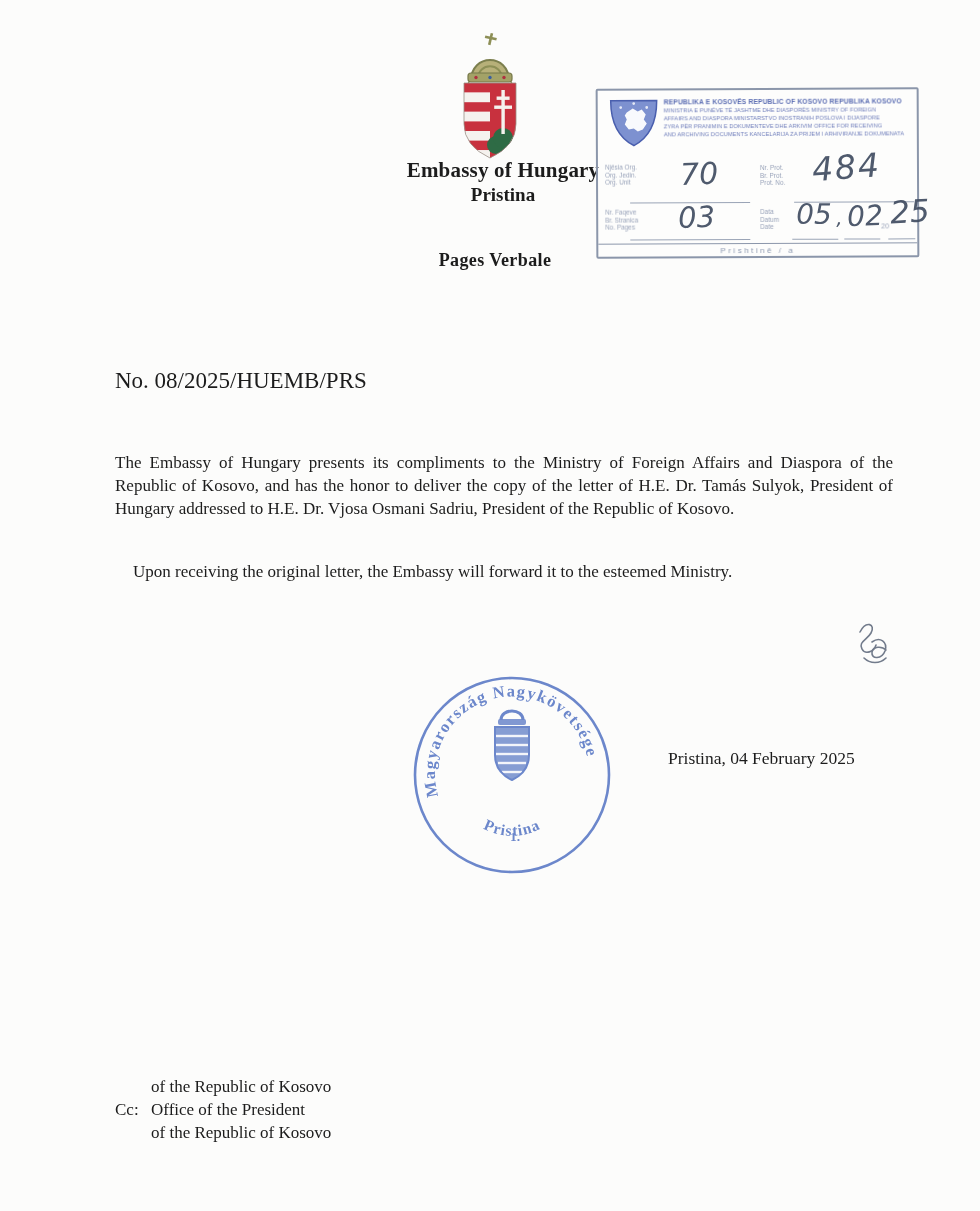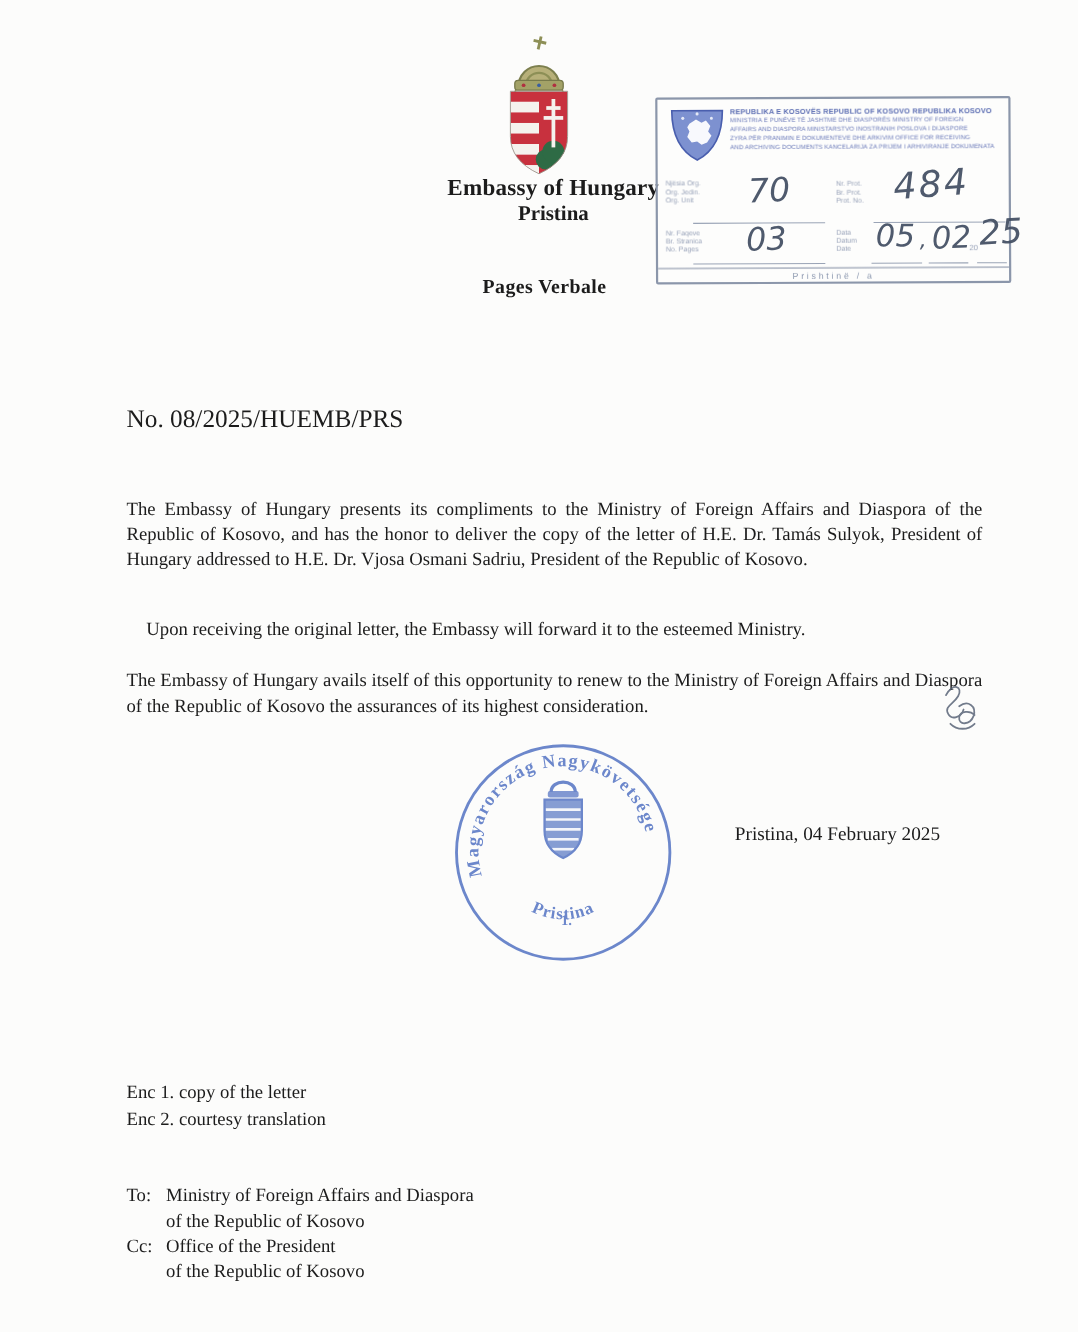--- a/index.html
+++ b/index.html
@@ -159,21 +159,20 @@
     <div class="rs-line" style="left:246px;top:149px;width:36px;"></div>
     <div class="rs-line" style="left:290px;top:149px;width:27px;"></div>
 
     <div class="rs-footer">Prishtinë / a</div>
   </div>
 
   <div class="abs refno" style="left:115px;top:368px;">No. 08/2025/HUEMB/PRS</div>
 
   <div class="abs para" style="left:115px;top:451px;">The Embassy of Hungary presents its compliments to the Ministry of Foreign Affairs and Diaspora of the Republic of Kosovo, and has the honor to deliver the copy of the letter of H.E. Dr. Tamás Sulyok, President of Hungary addressed to H.E. Dr. Vjosa Osmani Sadriu, President of the Republic of Kosovo.</div>
   <div class="abs para single" style="left:115px;top:560px;margin-left:18px;">Upon receiving the original letter, the Embassy will forward it to the esteemed Ministry.</div>
-  <div class="abs para" style="left:115px;top:607px;">The Embassy of Hungary avails itself of this opportunity to renew to the Ministry of Foreign Affairs and Diaspora of the Republic of Kosovo the assurances of its highest consideration.</div>
 
   <svg class="abs" style="left:852px;top:618px;" width="44" height="52" viewBox="0 0 44 52">
     <g fill="none" stroke="#5a6578" stroke-width="1.6" stroke-linecap="round" opacity=".85">
       <path d="M8,14 C14,2 24,6 19,15 C15,22 6,24 10,31 C13,37 22,34 24,27"></path>
       <path d="M20,24 C28,18 36,24 33,33 C30,41 19,42 20,34 C21,28 30,28 34,32"></path>
       <path d="M12,40 C18,46 28,46 34,40"></path>
     </g>
   </svg>
 
   <svg class="abs bstamp" width="214" height="204" viewBox="0 0 214 204">
@@ -202,30 +201,22 @@
           <line x1="93" y1="87" x2="121" y2="87"></line>
           <line x1="97" y1="96" x2="117" y2="96"></line>
         </g>
         <path d="M90,51 h34 v28 q0,17 -17,25 q-17,-8 -17,-25 z" fill="none" stroke="#4a6cc0" stroke-width="2"></path>
       </g>
     </g>
   </svg>
 
   <div class="abs dateline" style="left:668px;top:748px;">Pristina, 04 February 2025</div>
 
-  <div class="abs enc" style="left:115px;top:980px;">
-    <div>Enc 1. copy of the letter</div>
-    <div>Enc 2. courtesy translation</div>
-  </div>
 
   <div class="abs recips" style="left:115px;top:1075px;">
-    <div class="recip-row">
-      <span class="recip-label">To:</span>
-      <span>Ministry of Foreign Affairs and Diaspora</span>
-    </div>
     <div class="recip-row">
       <span class="recip-label"></span>
       <span>of the Republic of Kosovo</span>
     </div>
     <div class="recip-row">
       <span class="recip-label">Cc:</span>
       <span>Office of the President</span>
     </div>
     <div class="recip-row">
       <span class="recip-label"></span>

